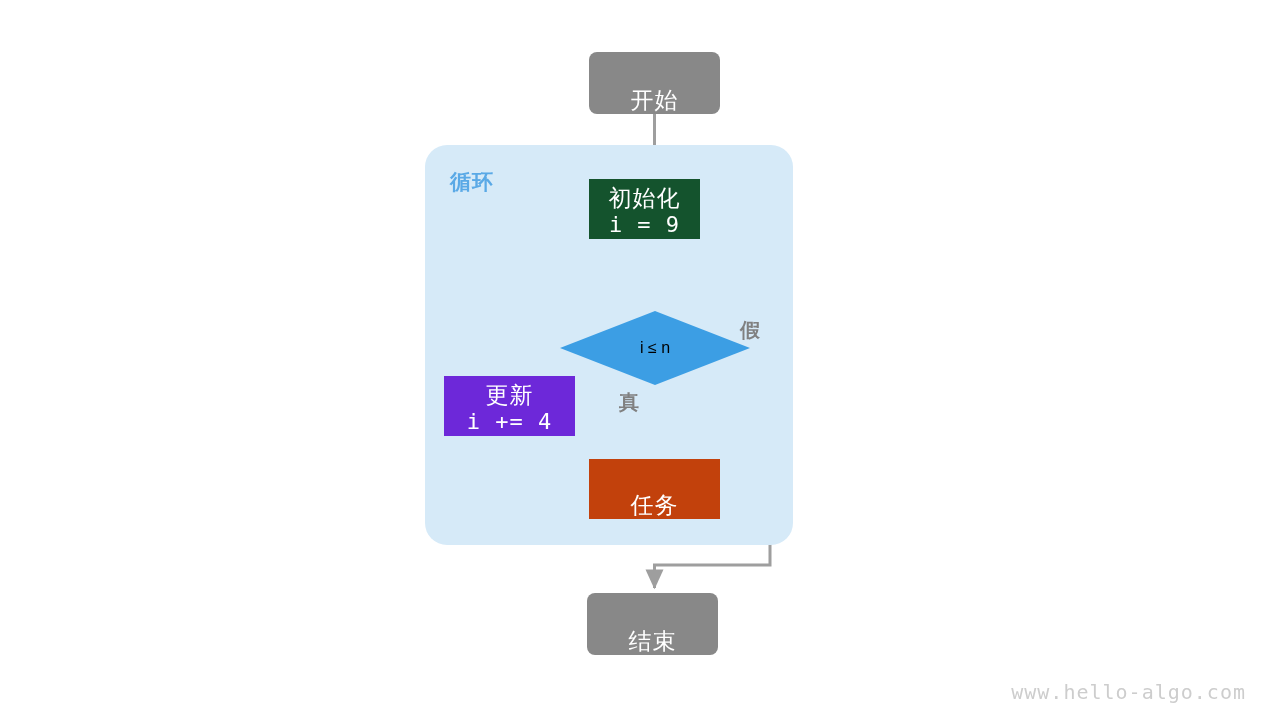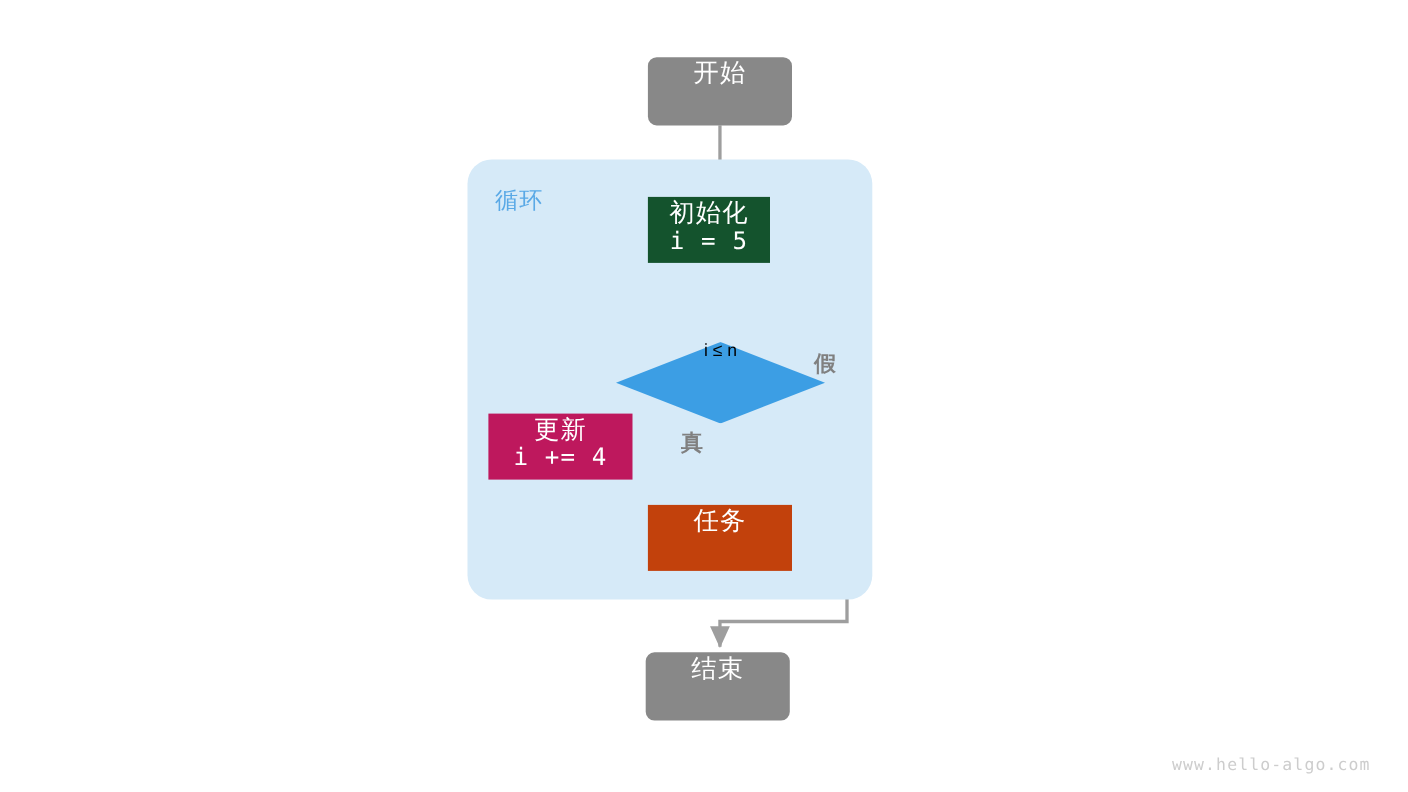--- a/index.html
+++ b/index.html
@@ -19,21 +19,21 @@
     left: 0; top: 0;
     width: 1280px;
     height: 720px;
   }
   .node {
     position: absolute;
     box-sizing: border-box;
     display: flex;
     flex-direction: column;
     align-items: center;
-    justify-content: flex-start;
+    justify-content: flex-end;
     color: #ffffff;
     text-align: center;
     line-height: 1.22;
   }
   .node .cn {
     font-family: "Liberation Sans", "DejaVu Sans", sans-serif;
     font-size: 23px;
     font-weight: 400;
     letter-spacing: 1px;
   }
@@ -63,34 +63,34 @@
     height: 400px;
     background: #d6eaf8;
     border-radius: 22px;
   }
   #loop-label {
     position: absolute;
     left: 450px;
     top: 168px;
     color: #5aa9e6;
     font-size: 21px;
-    font-weight: normal;
+    font-weight: bold;
     letter-spacing: 1px;
   }
 
   
   #node-init {
     left: 589px; top: 179px;
     width: 111px; height: 60px;
     background: #14532d;
   }
   #node-update {
     left: 444px; top: 376px;
     width: 131px; height: 60px;
-    background: #be185d;
+    background: #6d28d9;
   }
   #node-task {
     left: 589px; top: 459px;
     width: 131px; height: 60px;
     background: #c2410c;
   }
 
   
   #node-cond {
     position: absolute;
@@ -102,21 +102,21 @@
   #node-cond .diamond-shape {
     position: absolute;
     inset: 0;
     background: #3c9ee4;
     clip-path: polygon(50% 0%, 100% 50%, 50% 100%, 0% 50%);
   }
   #node-cond .label-wrap {
     position: absolute;
     inset: 0;
     display: flex;
-    align-items: flex-start;
+    align-items: center;
     justify-content: center;
   }
 
   
   .branch-label {
     position: absolute;
     color: #808080;
     font-size: 20px;
     font-weight: bold;
     letter-spacing: 1px;
@@ -124,21 +124,21 @@
   #label-true  { left: 619px; top: 389px; }
   #label-false { left: 740px; top: 317px; }
 
   
   #watermark {
     position: absolute;
     right: 34px;
     bottom: 16px;
     color: #cdcdcd;
     font-family: "DejaVu Sans Mono", "Liberation Mono", monospace;
-    font-size: 15px;
+    font-size: 20px;
     letter-spacing: 1px;
     text-align: right;
   }
 </style>
 </head>
 <body>
 
 <svg id="canvas" viewBox="0 0 1280 720" xmlns="http://www.w3.org/2000/svg">
   <defs>
     <marker id="arrowhead" markerWidth="9" markerHeight="9" refX="6.2" refY="3.2" orient="auto" markerUnits="strokeWidth">
@@ -164,21 +164,21 @@
 
 <div id="loop-container"></div>
 <div id="loop-label">循环</div>
 
 <div class="node" id="node-start">
   <span class="cn">开始</span>
 </div>
 
 <div class="node" id="node-init">
   <span class="cn">初始化</span>
-  <span class="code">i = 5</span>
+  <span class="code">i = 9</span>
 </div>
 
 <div id="node-cond">
   <div class="diamond-shape"></div>
   <div class="label-wrap">
     <span class="code">i ≤ n</span>
   </div>
 </div>
 
 <div class="branch-label" id="label-true">真</div>

